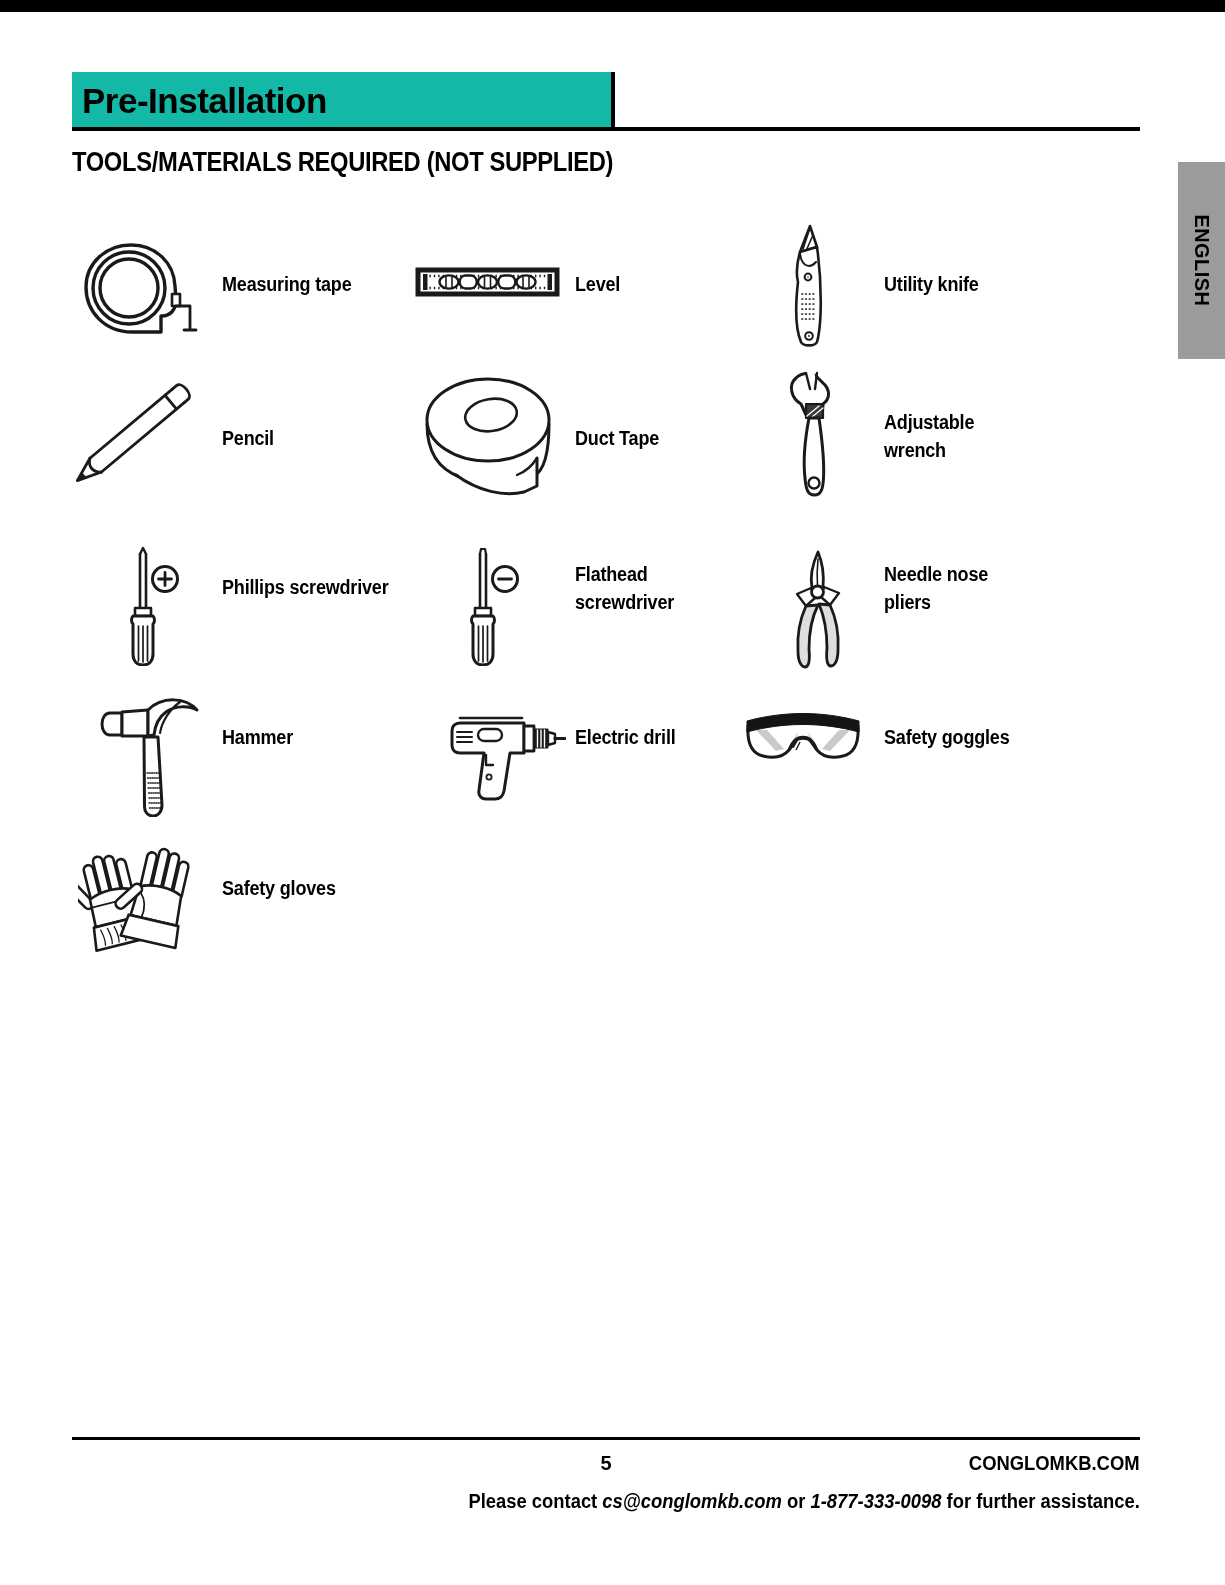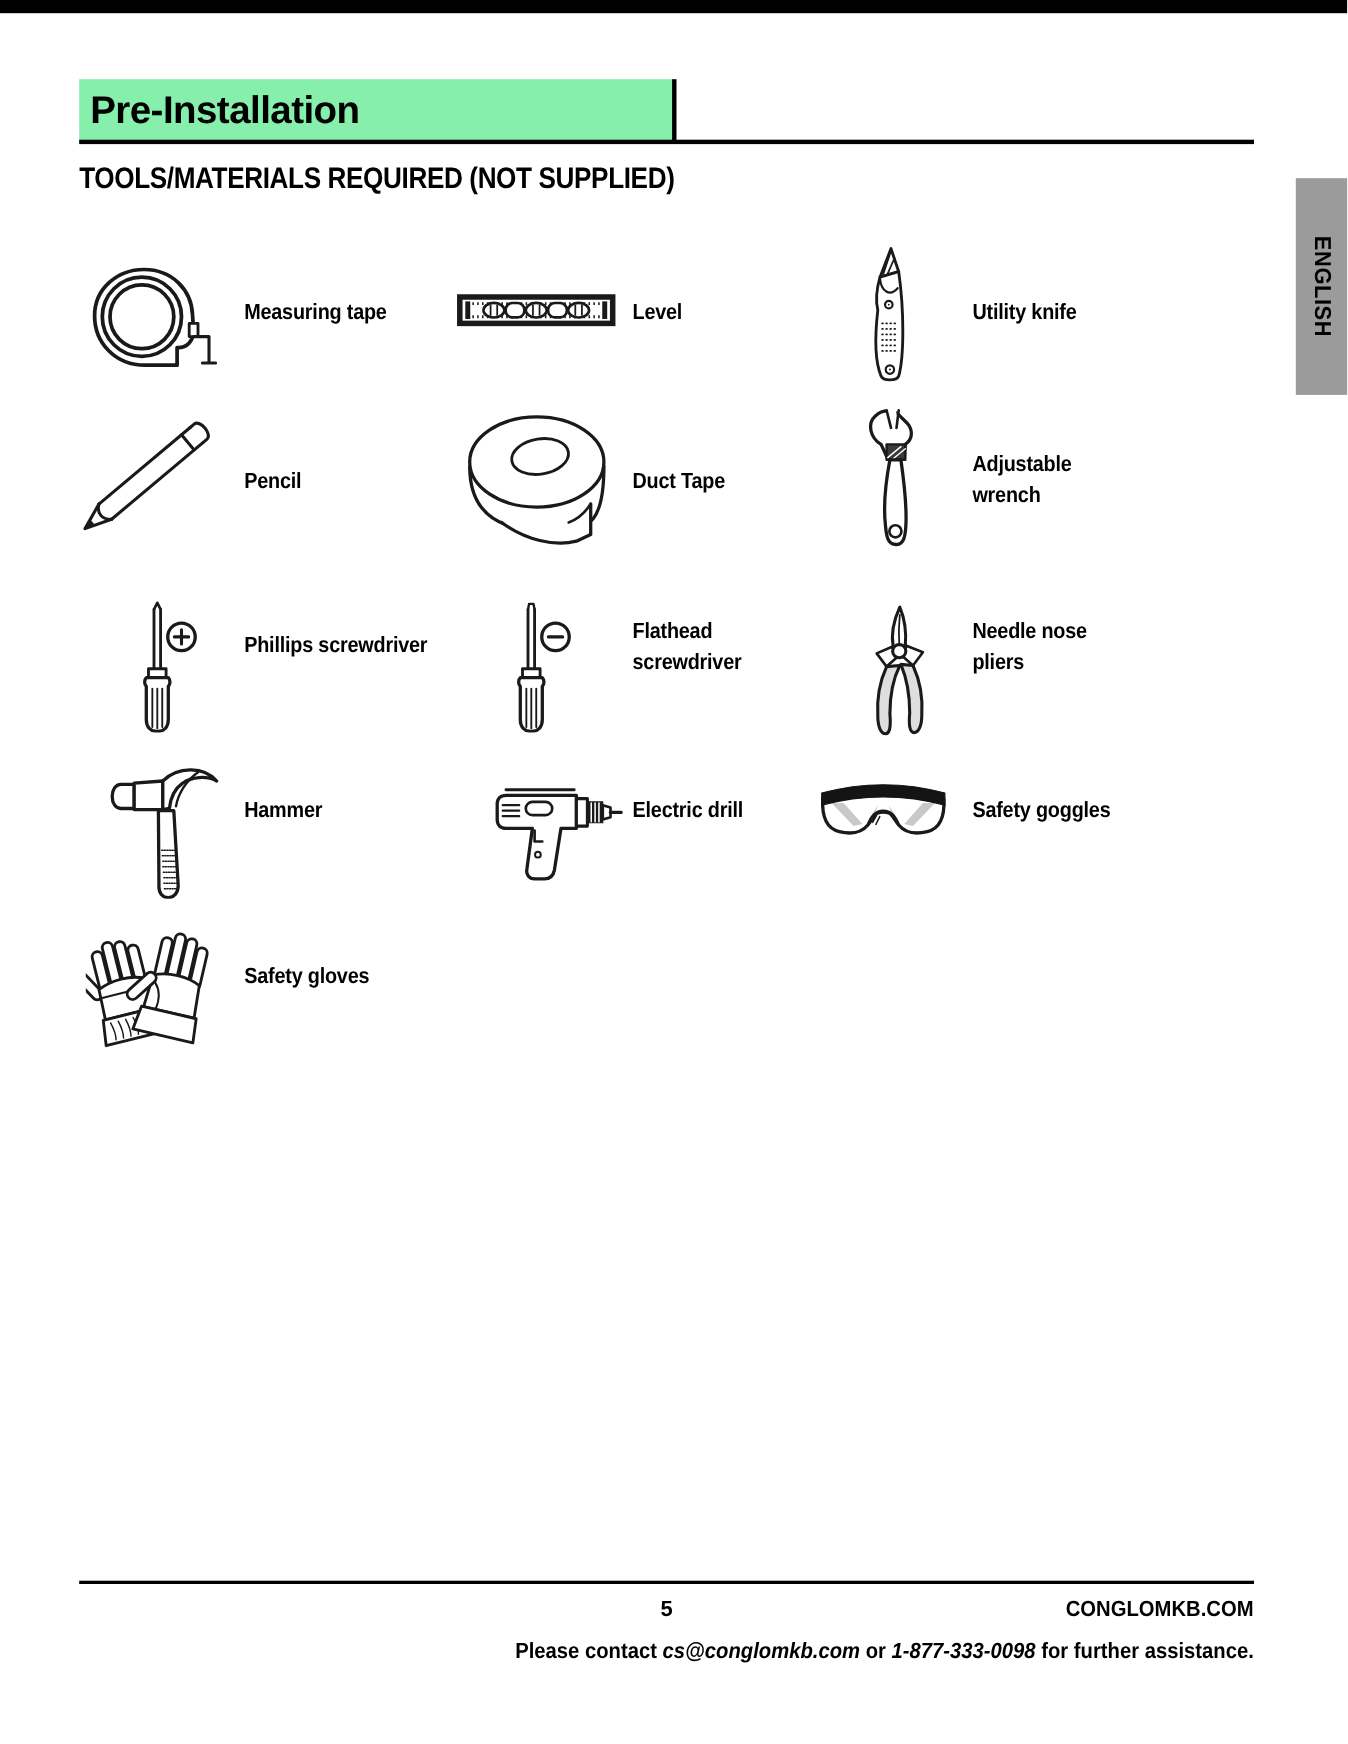--- a/index.html
+++ b/index.html
@@ -1,20 +1,20 @@
 <!DOCTYPE html>
 <html><head>
 <meta charset="utf-8">
 <style>
   html,body{margin:0;padding:0;background:#fff;}
   .page{position:relative;width:1225px;height:1585px;background:#fff;
         font-family:"Liberation Sans",sans-serif;color:#000;overflow:hidden;}
   .topbar{position:absolute;left:0;top:0;width:1225px;height:12px;background:#000;}
   .header-box{position:absolute;left:72px;top:72px;width:540px;height:57px;
-        background:#86efac;display:flex;align-items:center;}
+        background:#14b8a6;display:flex;align-items:center;}
   .header-title{font-size:35px;font-weight:bold;padding-left:10px;letter-spacing:-0.5px;}
   .header-vline{position:absolute;left:611px;top:72px;width:4px;height:57px;background:#000;}
   .header-rule{position:absolute;left:72px;top:127px;width:1068px;height:4px;background:#000;}
   .section-title{position:absolute;left:72px;top:147px;font-size:27px;font-weight:bold;
         white-space:nowrap;letter-spacing:-0.4px;transform:scaleX(0.88);transform-origin:0 0;}
   .lang-tab{position:absolute;left:1178px;top:162px;width:47px;height:197px;background:#9b9b9b;
         display:flex;align-items:center;justify-content:center;}
   .lang-text{writing-mode:vertical-rl;font-size:21px;font-weight:bold;letter-spacing:0.5px;
         transform:scaleY(0.95);}
   .tool-icon{position:absolute;}

